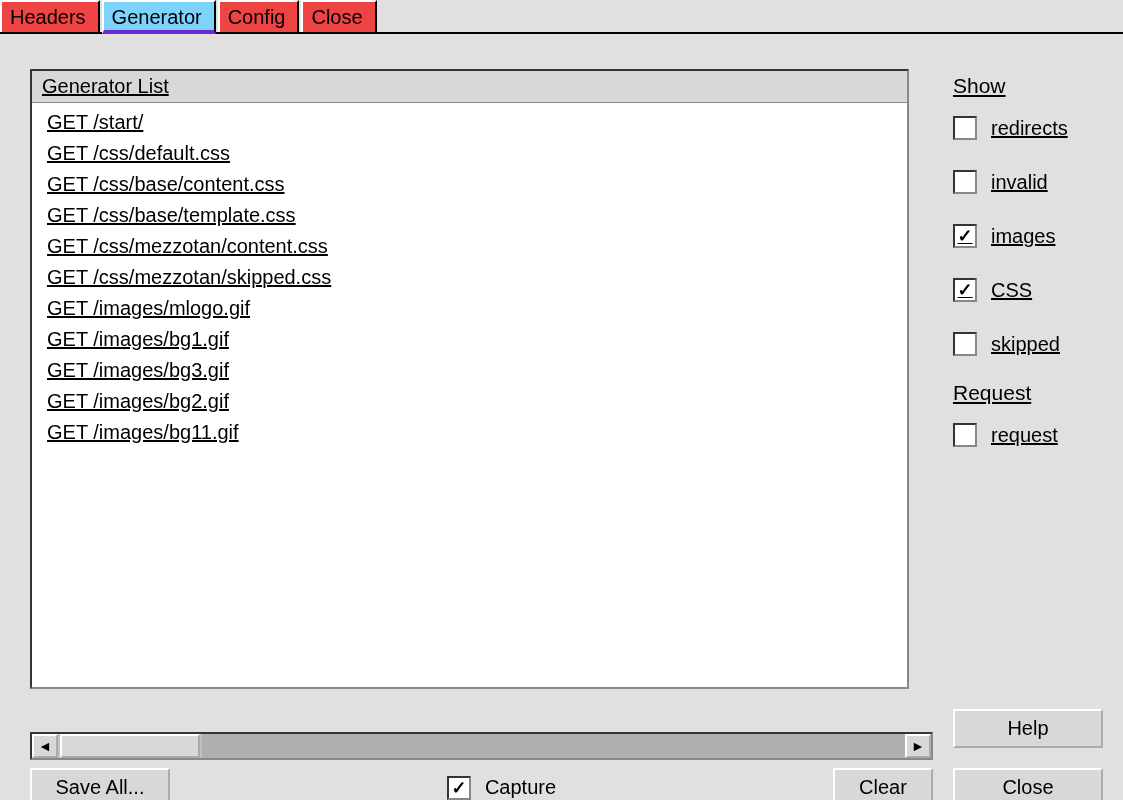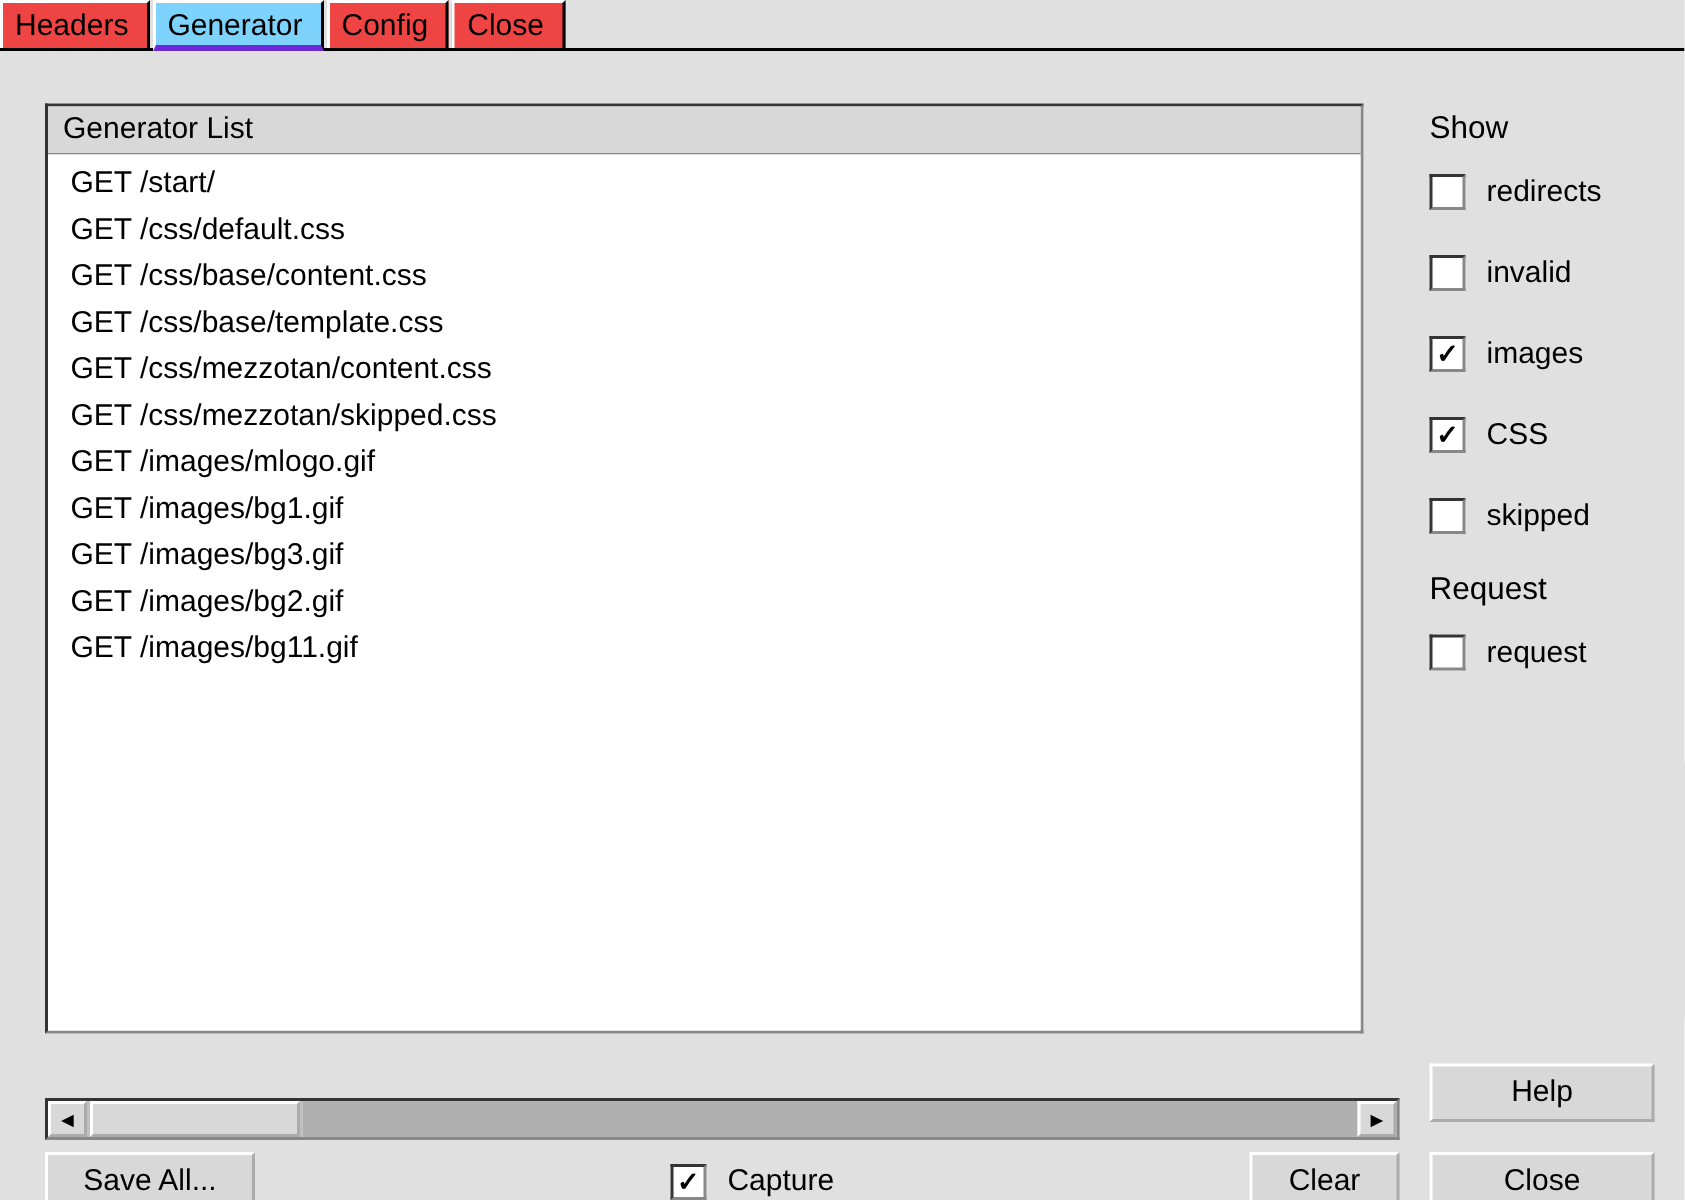--- a/index.html
+++ b/index.html
@@ -41,20 +41,21 @@
 .tab.active {
   background: #7dd3fc;
   border-bottom: 4px solid #6d28d9;
   margin-bottom: -2px;
   z-index: 2;
 }
 
 .content {
   display: flex;
   padding: 35px 20px 20px 30px;
+  text-decoration: underline;
 }
 
 .left-panel {
   flex: 1;
   display: flex;
   flex-direction: column;
 }
 
 .list-container {
   border: 2px inset #888;

